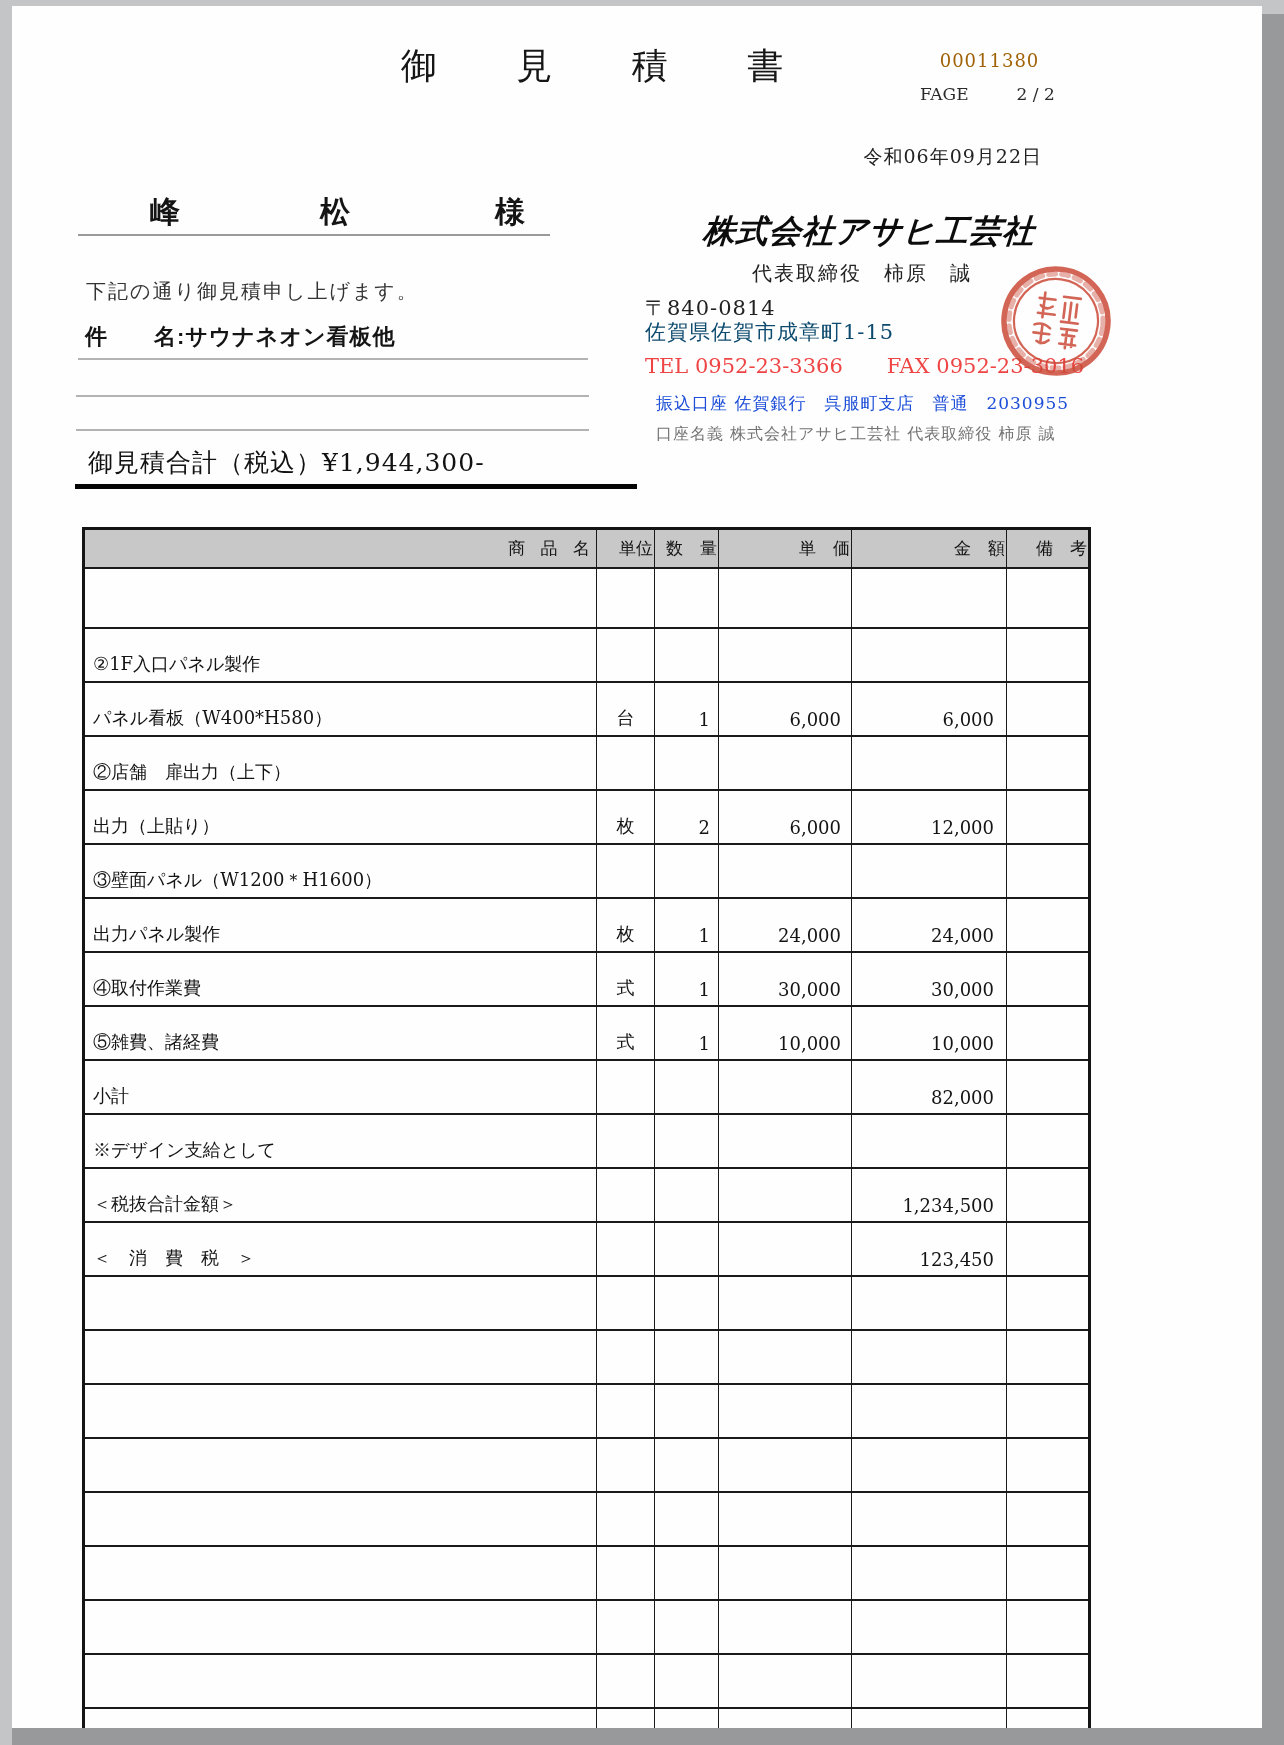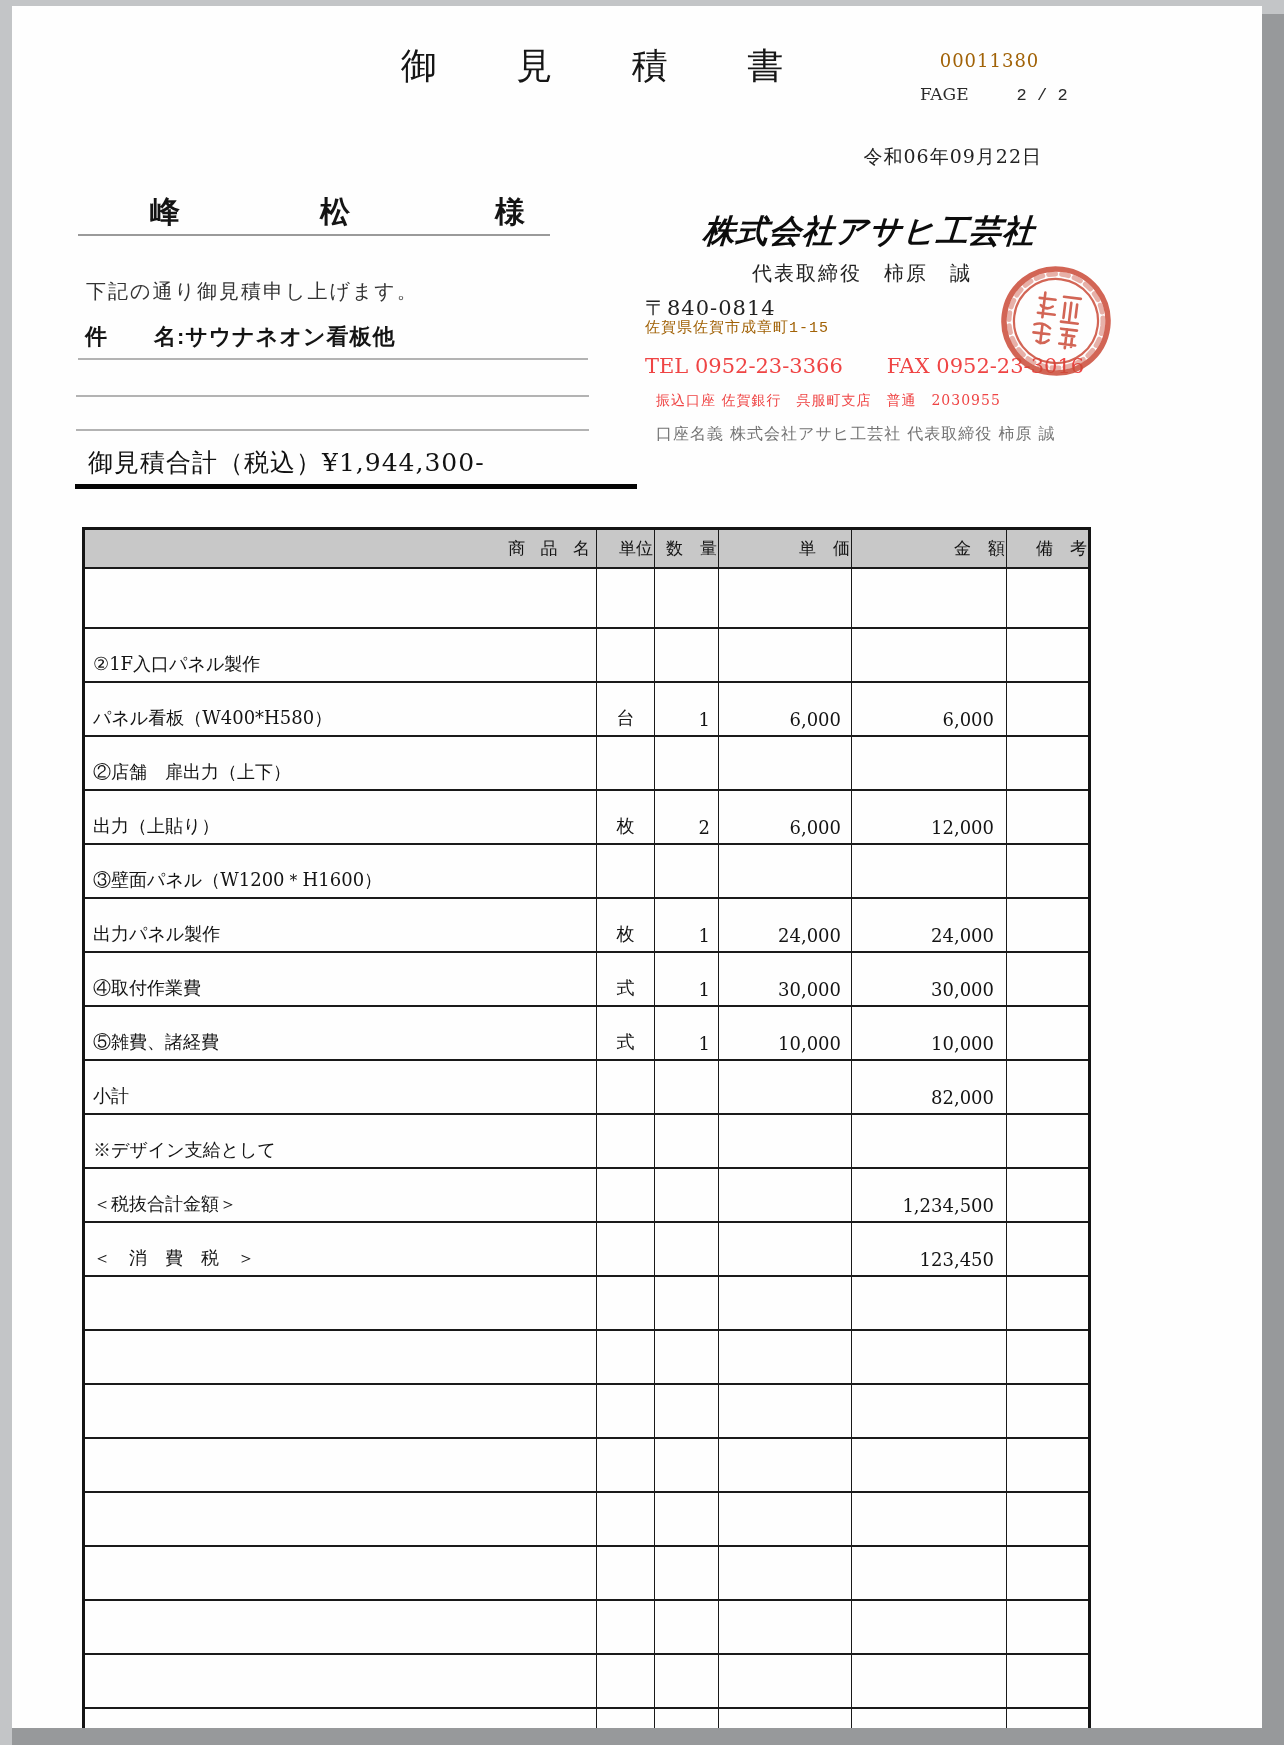--- a/index.html
+++ b/index.html
@@ -15,21 +15,21 @@
   .page{
     position:absolute;left:12px;top:6px;width:1250px;height:1722px;
     background:#fefefe;overflow:hidden;
   }
   .abs{position:absolute;}
 
   .doc-title{left:300px;top:36px;width:560px;text-align:center;
     font-size:36px;letter-spacing:34px;text-indent:34px;color:#161616;}
   .doc-number{left:890px;top:44px;width:175px;text-align:center;font-size:18px;letter-spacing:1px;color:#a16207;}
   .page-line{left:908px;top:78px;font-size:17px;color:#2a2a2a;}
-  .page-line .pval{margin-left:48px;font-family:Liberation Mono, monospace;}
+  .page-line .pval{margin-left:48px;}
   .doc-date{left:700px;top:138px;width:330px;text-align:right;font-size:19px;letter-spacing:1px;color:#222;}
 
   .customer{left:66px;top:178px;width:480px;height:50px;
     font-family:"Liberation Sans","DejaVu Sans",sans-serif;font-weight:600;font-size:30px;color:#141414;}
   .customer .n1{position:absolute;left:72px;top:8px;}
   .customer .n2{position:absolute;left:242px;top:8px;}
   .customer .n3{position:absolute;left:417px;top:8px;}
   .customer-underline{left:66px;top:228px;width:472px;height:2px;background:#9a9a9a;}
 
   .greeting{left:74px;top:272px;font-size:20px;letter-spacing:2px;color:#333;}
@@ -40,24 +40,24 @@
   .u2{left:64px;top:389px;width:513px;}
   .u3{left:64px;top:423px;width:513px;}
 
   .grand-total{left:76px;top:440px;font-size:25px;letter-spacing:1px;color:#111;}
   .grand-total-rule{left:63px;top:478px;width:562px;height:5px;background:#050505;}
 
   .company-name{left:691px;top:204px;font-size:32px;font-weight:bold;font-style:italic;
     font-family:"Liberation Sans","DejaVu Sans",sans-serif;letter-spacing:1px;color:#0c0c0c;transform:skewX(-4deg);}
   .representative{left:640px;top:254px;width:420px;text-align:center;font-size:20px;letter-spacing:2px;color:#222;}
   .postal{left:633px;top:282px;font-size:21px;letter-spacing:1px;color:#222;margin-top:6px;}
-  .address{left:633px;top:312px;font-size:15px;letter-spacing:1px;color:#a16207;font-family:Liberation Mono, monospace;}
+  .address{left:633px;top:312px;font-size:21px;letter-spacing:1px;color:#0c4a6e;}
   .telfax{left:633px;top:348px;font-size:21px;color:#ef4444;}
   .telfax .fax{margin-left:44px;}
-  .bank{left:644px;top:386px;font-size:14px;letter-spacing:1px;color:#ef4444;}
+  .bank{left:644px;top:386px;font-size:17px;letter-spacing:1px;color:#1d4ed8;}
   .account{left:644px;top:418px;font-size:16px;letter-spacing:1px;color:#737373;}
 
   .seal{left:987px;top:258px;width:114px;height:114px;filter:blur(0.4px);}
 
   .quote-table{
     position:absolute;left:70px;top:521px;width:1006px;
     border-collapse:collapse;table-layout:fixed;
     font-size:18px;color:#141414;
   }
   .quote-table td,.quote-table th{

